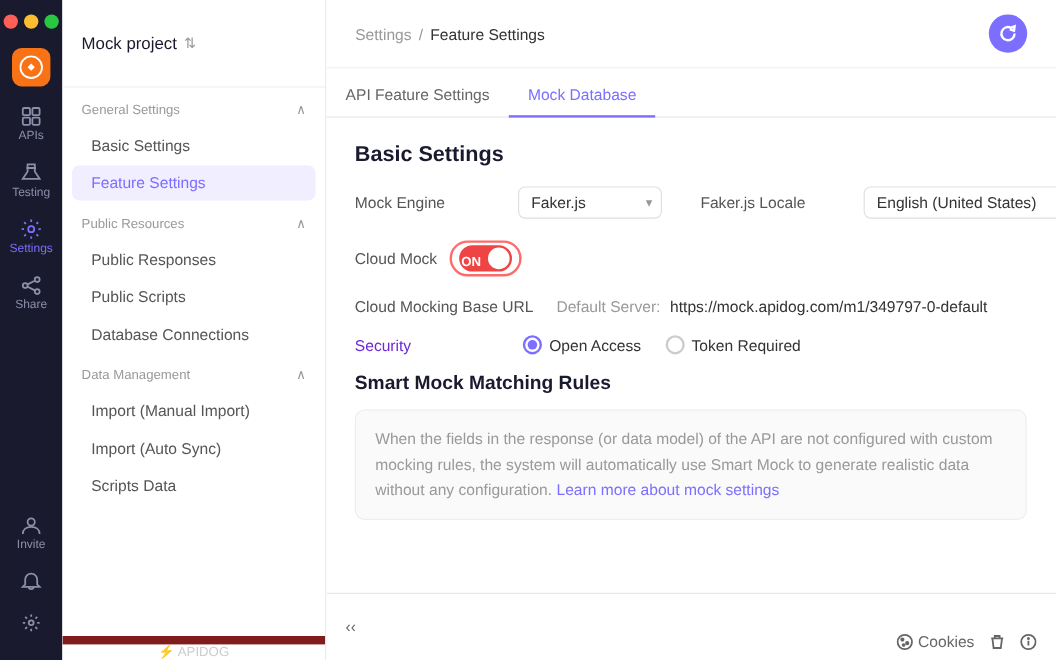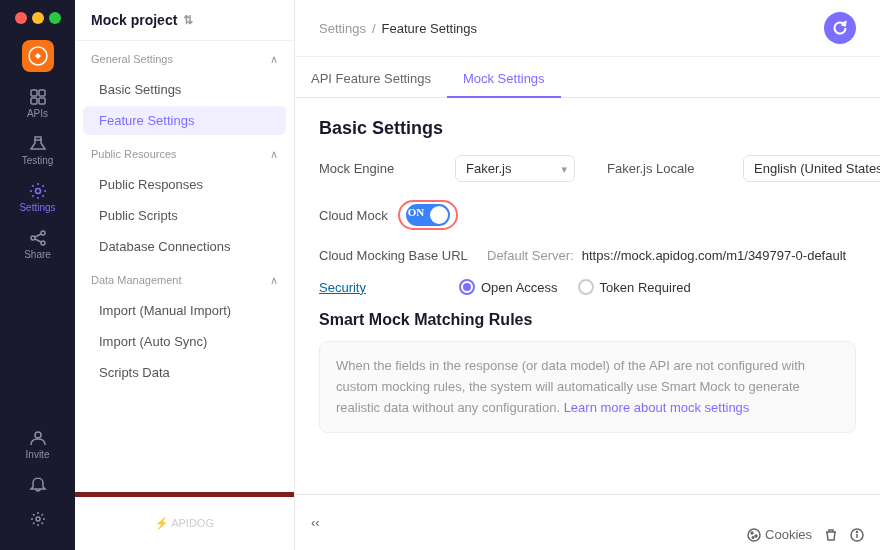--- a/index.html
+++ b/index.html
@@ -1,20 +1,20 @@
 <!DOCTYPE html>
 <html><head>
   <meta charset="utf-8">
   <style>
     * { box-sizing: border-box; margin: 0; padding: 0; }
     body { font-family: -apple-system, BlinkMacSystemFont, 'Segoe UI', sans-serif; font-size: 13px; background: #fff; width: 880px; height: 550px; overflow: hidden; display: flex; }
 
     
     .icon-bar {
-      width: 75px;
+      width: 52px;
       background: #1a1a2e;
       display: flex;
       flex-direction: column;
       align-items: center;
       padding: 8px 0;
       gap: 0;
     }
     .window-controls {
       display: flex; gap: 5px; margin-bottom: 12px; padding: 4px 0;
     }
@@ -43,57 +43,57 @@
     .sidebar {
       width: 220px;
       background: #fff;
       border-right: 1px solid #e8e8e8;
       display: flex;
       flex-direction: column;
       padding: 0;
       overflow-y: auto;
     }
     .sidebar-project {
-      padding: 12px 16px;
-      font-weight: 700;
+      padding: 28px 16px;
+      font-weight: 400;
       font-size: 14px;
       display: flex;
       align-items: center;
       gap: 6px;
       border-bottom: 1px solid #f0f0f0;
     }
     .sidebar-project span { color: #1a1a2e; }
     .sidebar-section {
       padding: 12px 16px 4px;
     }
     .sidebar-section-header {
       font-size: 11px;
       color: #999;
       font-weight: 500;
       display: flex;
-      align-items: flex-start;
+      align-items: center;
       justify-content: space-between;
       margin-bottom: 4px;
     }
     .sidebar-item {
       padding: 7px 16px;
       cursor: pointer;
       border-radius: 6px;
       margin: 1px 8px;
       color: #555;
       font-size: 13px;
     }
     .sidebar-item.active { background: #f0eeff; color: #7c6eff; font-weight: 500; }
     .sidebar-logo {
       margin-top: auto;
-      padding: 20px 16px;
+      padding: 0 16px;
       color: #ccc;
       font-size: 11px;
       text-align: center;
-      border-top: 5px solid #7f1d1d;
+      border-top: 7px solid #7f1d1d;
     }
 
     
     .main {
       flex: 1;
       display: flex;
       flex-direction: column;
       background: #fff;
       overflow: hidden;
     }
@@ -192,29 +192,28 @@
     }
     .cloud-mock-row .form-label { min-width: auto; }
     .toggle-circle-wrapper {
       border: 2px solid #ff6b6b;
       border-radius: 20px;
       padding: 2px 6px;
       display: inline-flex;
       align-items: center;
     }
     .toggle {
-      background: #3b82f6;
+      background: #ef4444;
       border-radius: 12px;
       width: 44px;
       height: 22px;
       display: flex;
-      align-items: flex-start;
+      align-items: flex-end;
       padding: 2px;
       cursor: pointer;
-      font-family: Liberation Serif, serif;
     }
     .toggle-knob {
       width: 18px;
       height: 18px;
       background: white;
       border-radius: 50%;
       margin-left: auto;
     }
     .toggle-label {
       font-size: 11px;
@@ -234,21 +233,21 @@
     .url-prefix { font-size: 13px; color: #999; }
     .url-value { font-size: 13px; color: #333; font-weight: 500; }
 
     
     .security-row {
       display: flex;
       align-items: center;
       margin-bottom: 16px;
       gap: 20px;
     }
-    .security-label { font-size: 13px; color: #0369a1; min-width: 120px; text-decoration: underline; }
+    .security-label { font-size: 13px; color: #6d28d9; min-width: 120px; }
     .radio-option {
       display: flex;
       align-items: center;
       gap: 6px;
       cursor: pointer;
     }
     .radio-circle {
       width: 16px;
       height: 16px;
       border-radius: 50%;
@@ -457,21 +456,21 @@
         <path d="M13.5 8 A5.5 5.5 0 1 1 10.5 3.1 L13.5 2 L13 5.5 L9.5 4.5"></path>
       </svg>
     </div>
   </div>
 
   <div class="tabs">
     <div class="tab">
       <span>API Feature Settings</span>
     </div>
     <div class="tab active">
-      <span>Mock Settings</span>
+      <span>Mock Database</span>
     </div>
   </div>
 
   <div class="main-content">
 
     <div class="section-title">Basic Settings</div>
 
     <div class="form-row">
       <span class="form-label">Mock Engine</span>
       <div class="select-wrapper">

